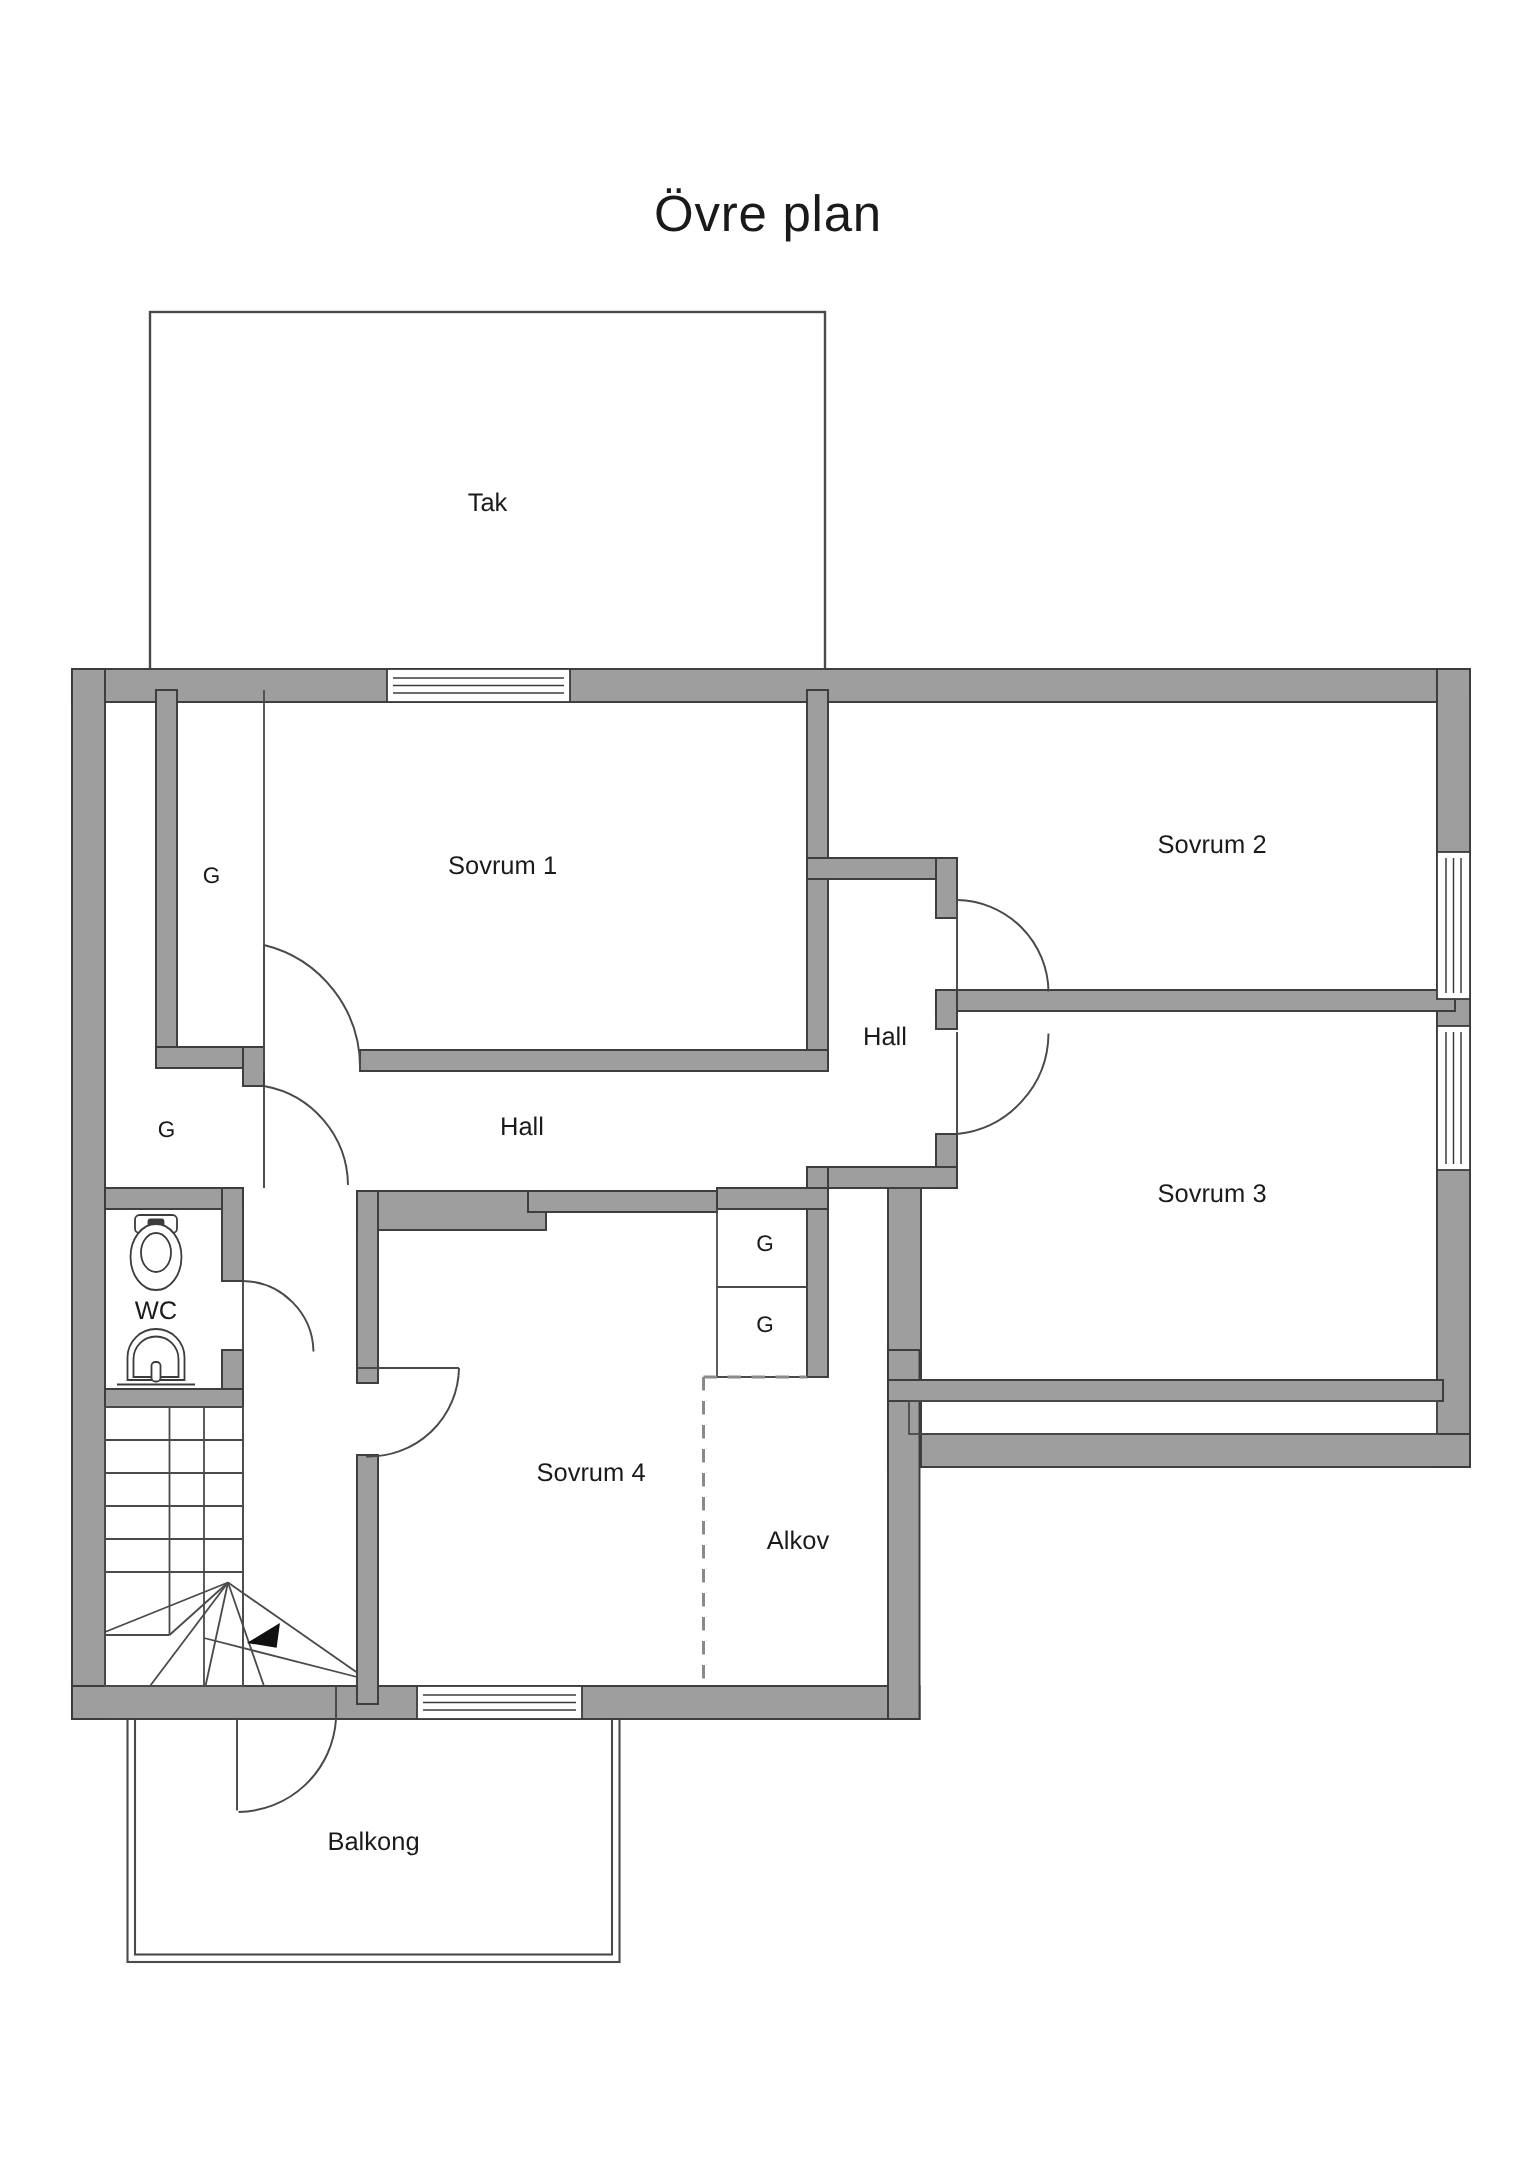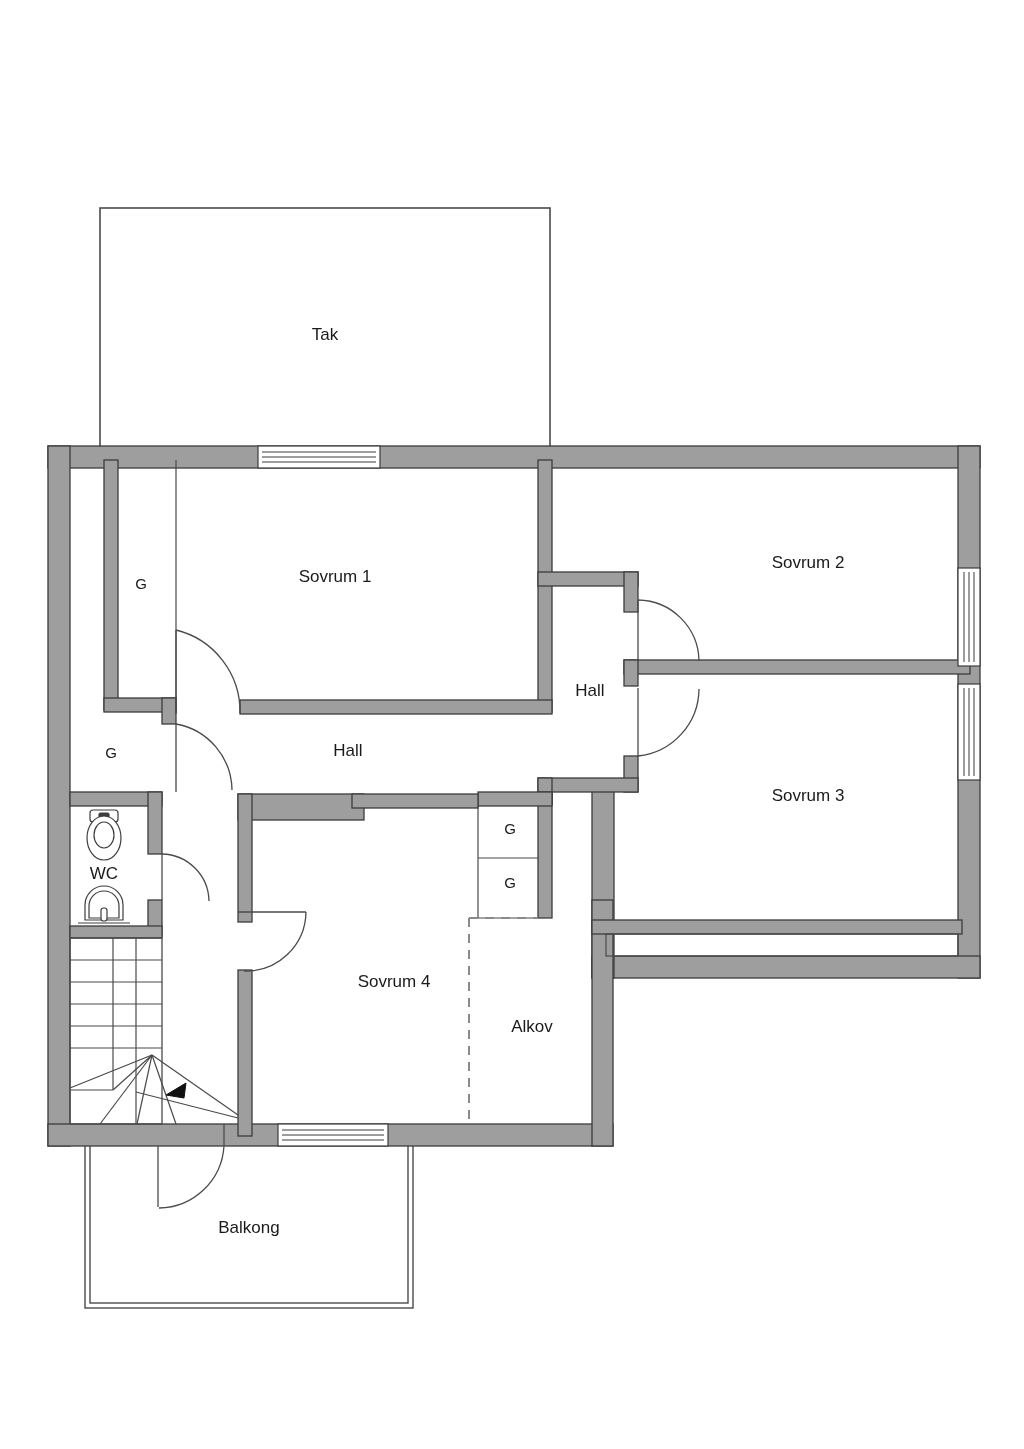--- a/index.html
+++ b/index.html
@@ -53,20 +53,21 @@
     fill: #1a1a1a;
     text-anchor: middle;
     dominant-baseline: middle;
   }
 </style>
 </head>
 <body>
 
 <div id="plan-root">
 
+  <div class="page-title">Övre plan</div>
 
   <svg id="floorplan" viewBox="0 0 1024 1449">
 
     <g>
       <rect x="100" y="208" width="450" height="240" fill="none" stroke="#4a4a4a" stroke-width="1.6"></rect>
     </g>
 
     <g>
       <rect x="85" y="1140" width="328" height="168" fill="none" stroke="#4a4a4a" stroke-width="1.4"></rect>
       <rect x="90" y="1140" width="318" height="163" fill="none" stroke="#4a4a4a" stroke-width="1.4"></rect>

